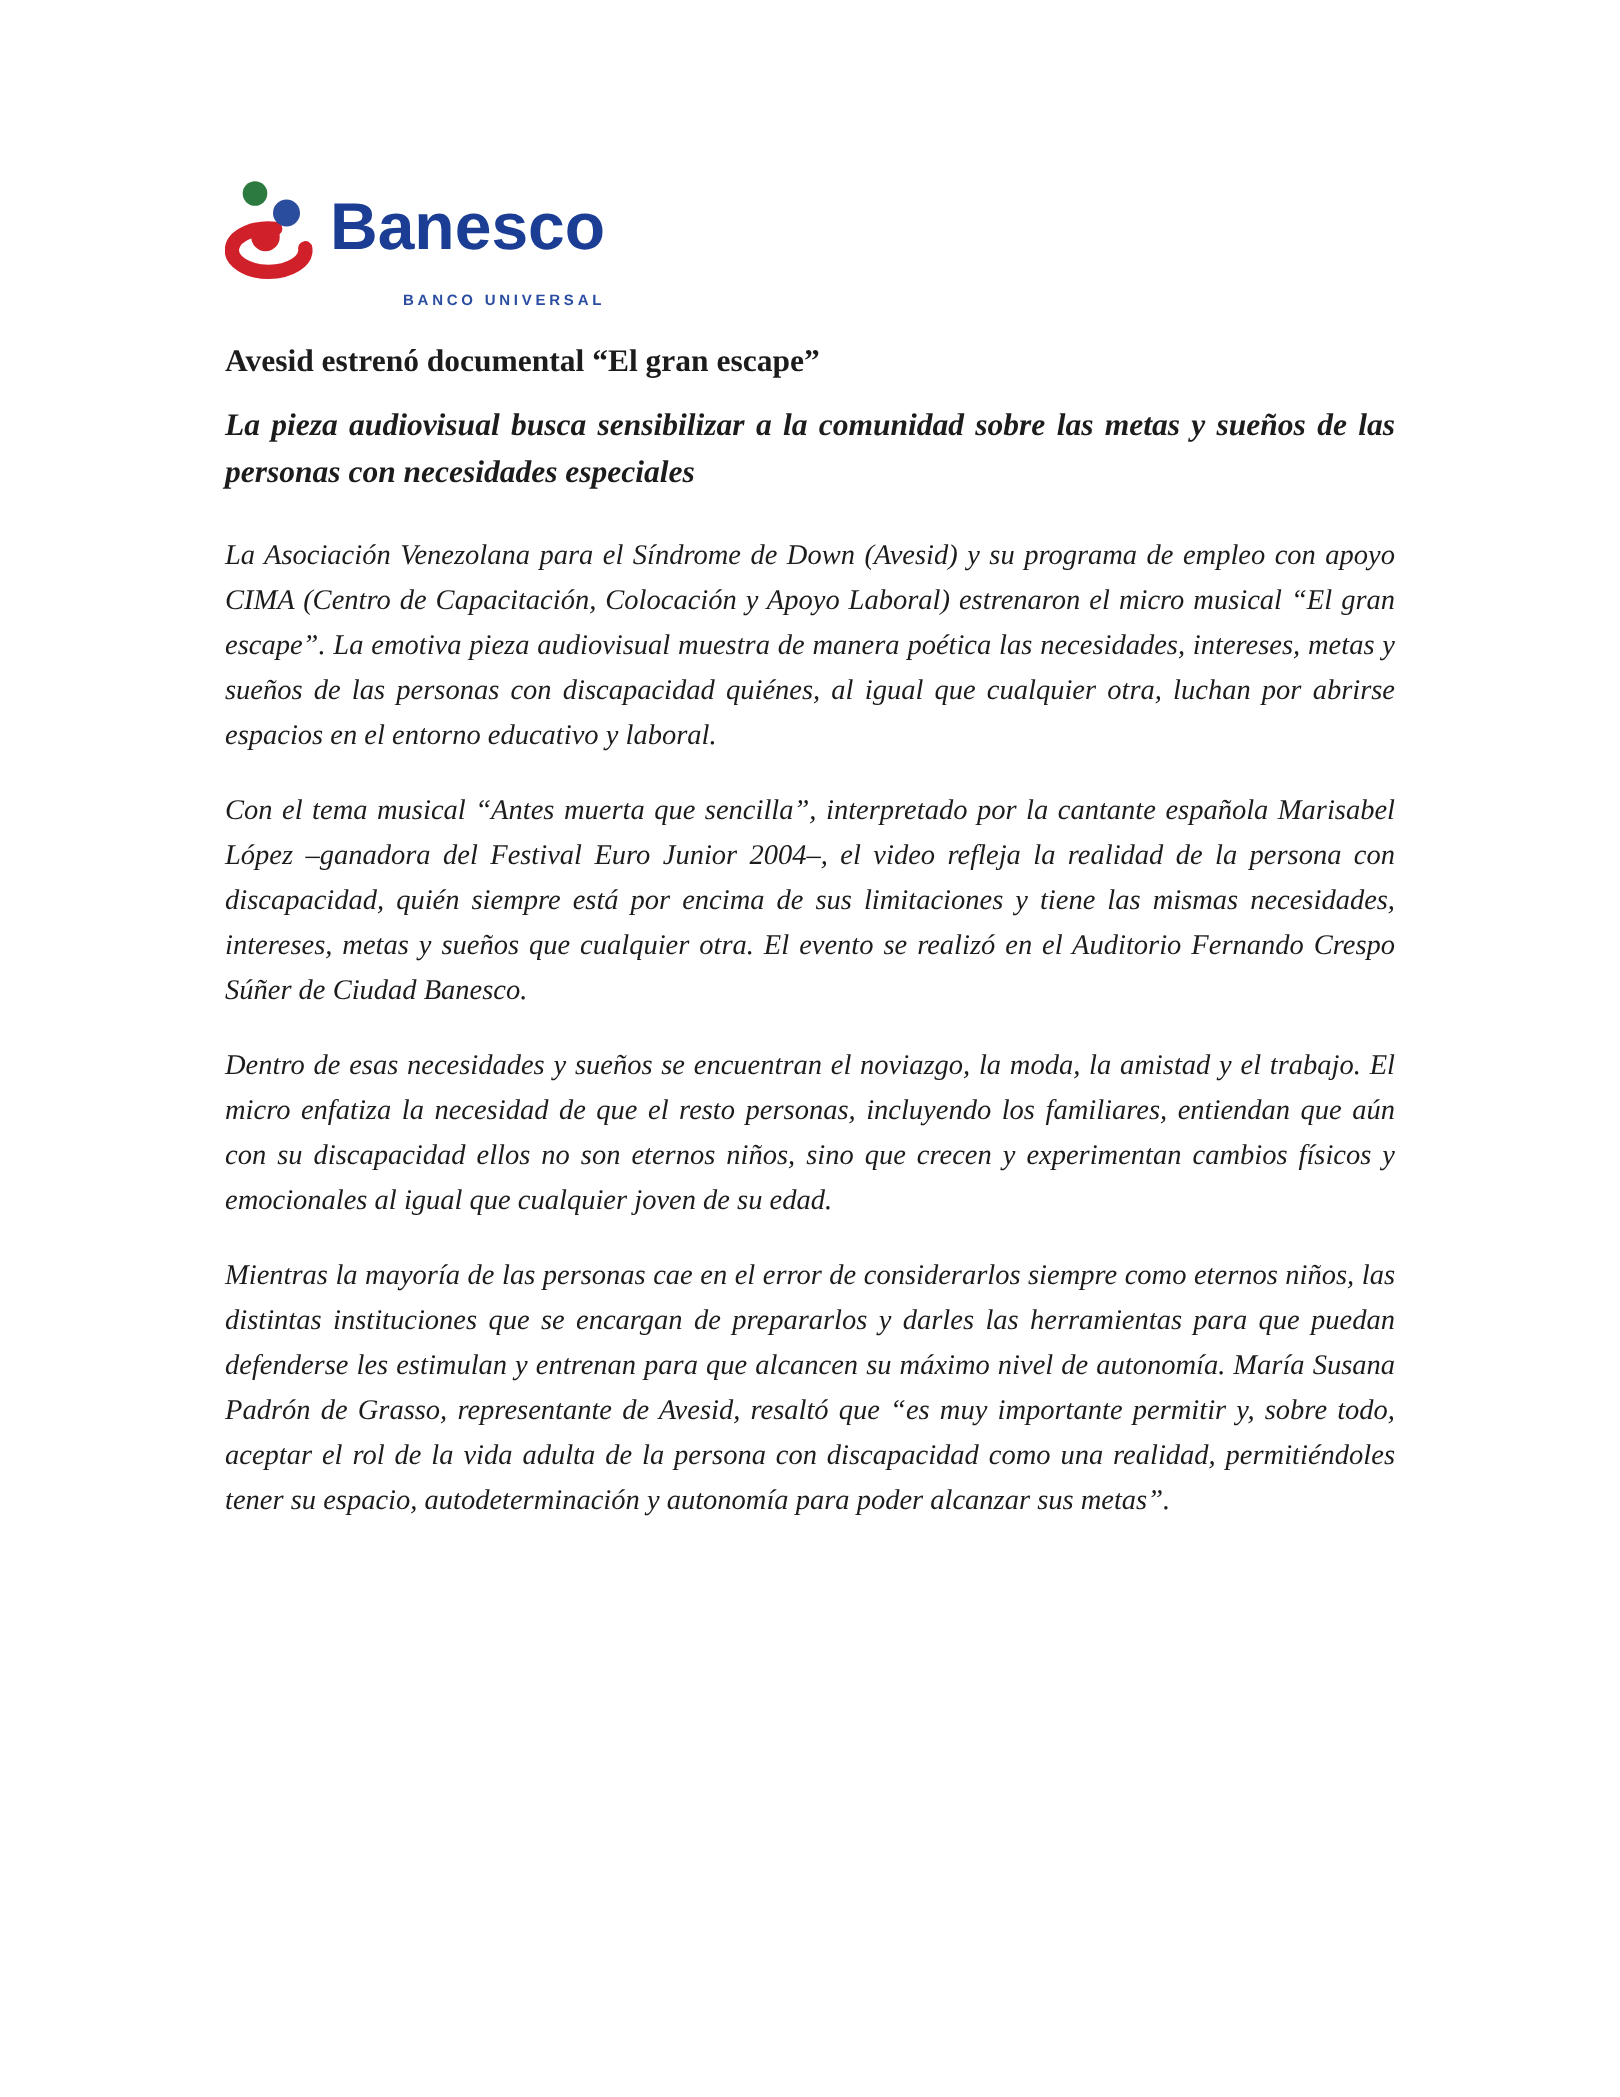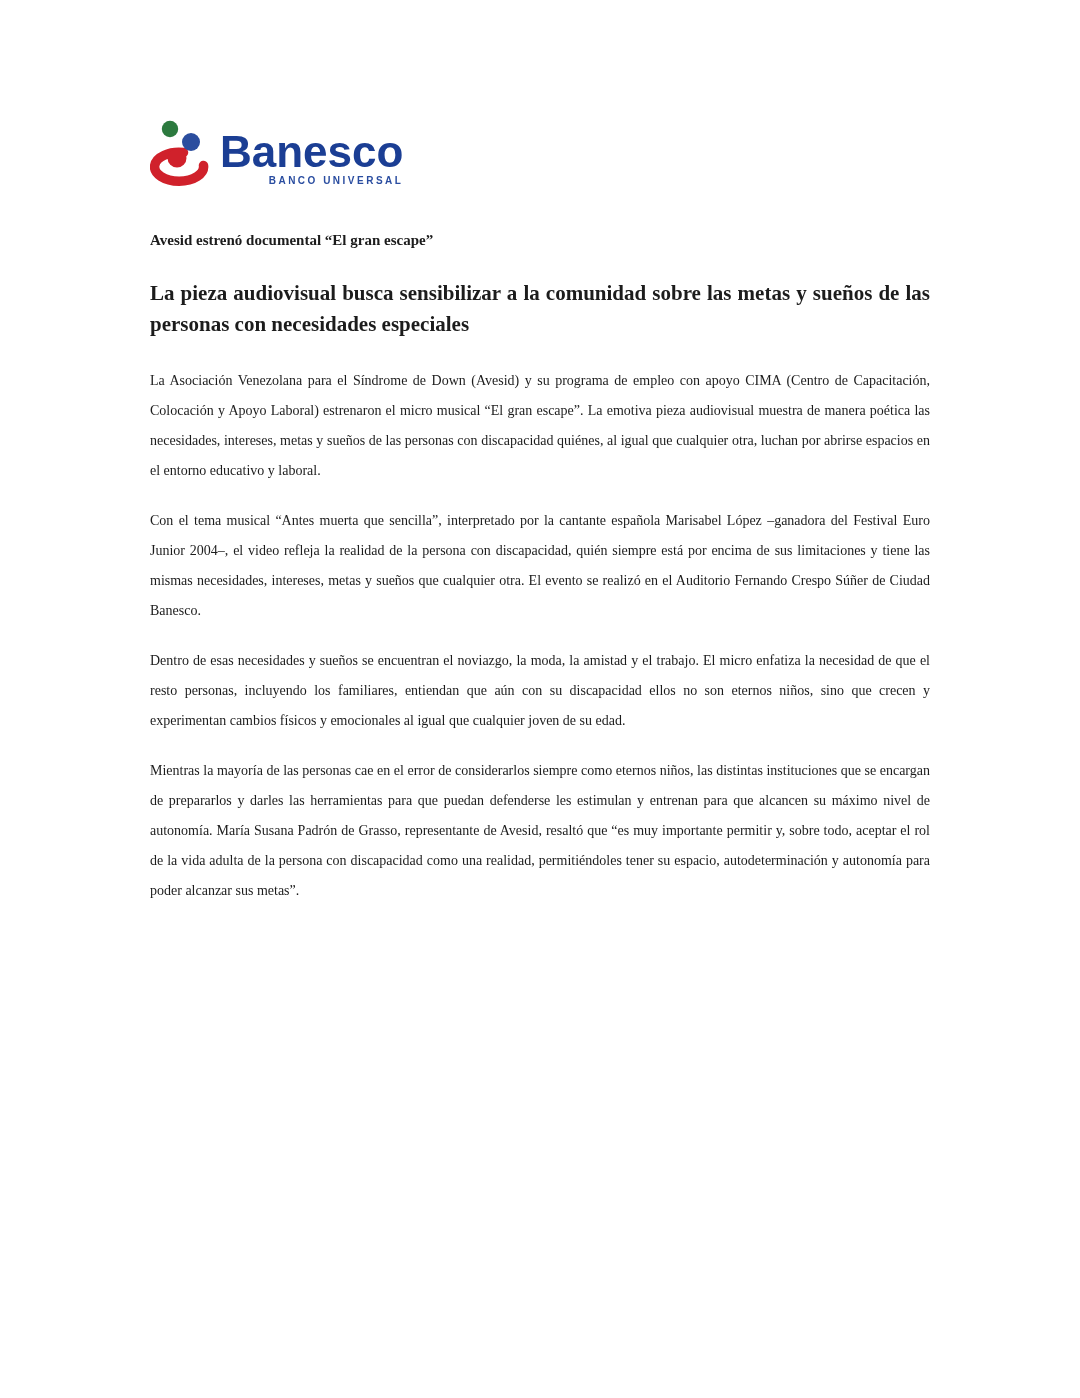--- a/index.html
+++ b/index.html
@@ -29,57 +29,60 @@
   .logo-icon {
     width: 62px;
     height: 72px;
     flex: 0 0 auto;
   }
   .wordmark-wrap {
     display: flex;
     flex-direction: column;
     align-items: flex-end;
     padding-top: 14px;
+    gap: 20px;
   }
   .wordmark {
     font-family: "Liberation Sans", "DejaVu Sans", sans-serif;
     font-weight: bold;
     font-size: 44px;
     line-height: 44px;
     letter-spacing: 0px;
     color: #1b3e94;
   }
   .tagline {
     font-family: "Liberation Sans", "DejaVu Sans", sans-serif;
     font-weight: bold;
     font-size: 10px;
     letter-spacing: 2.5px;
     color: #2a4da0;
     margin-top: 1px;
     text-align: right;
   }
   
   .doc-title {
-    font-size: 15px;
+    font-size: 21px;
     font-weight: bold;
     line-height: 28px;
-    margin: 0 0 24px 0;
+    margin: 0 0 14px 0;
   }
   .doc-subtitle {
     font-size: 21px;
     font-weight: bold;
     line-height: 31px;
     text-align: justify;
     margin: 0 0 26px 0;
+    font-style: italic;
   }
   .doc-paragraph {
-    font-size: 14px;
+    font-size: 19px;
     line-height: 30px;
     text-align: justify;
     margin: 0 0 20px 0;
+    font-style: italic;
   }
 </style>
 </head>
 <body>
 
 <div class="page">
 
   <div class="logo">
     <svg class="logo-icon" viewBox="0 0 62 72" aria-hidden="true">
 

